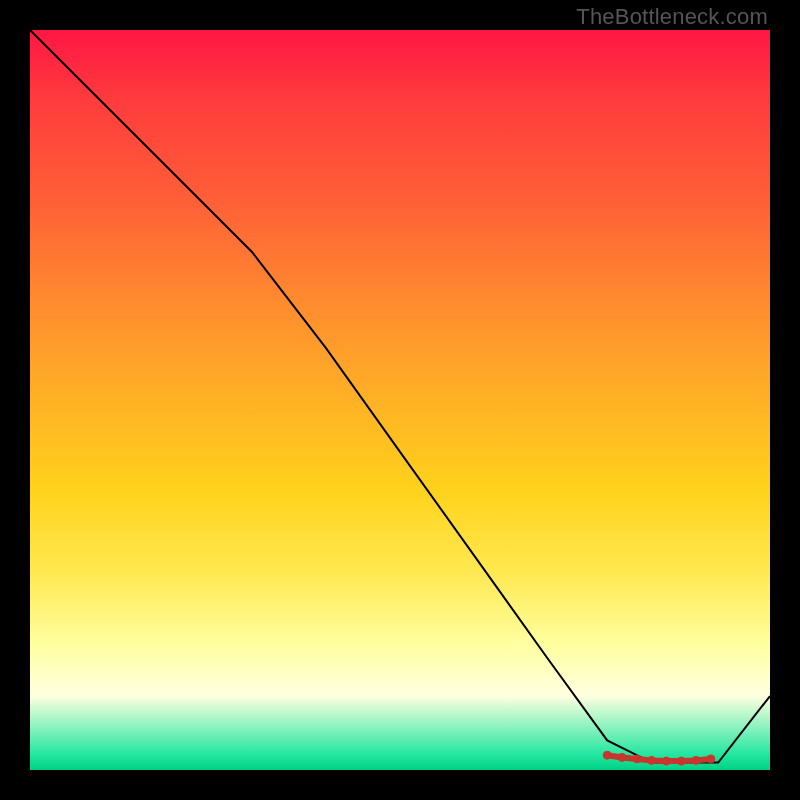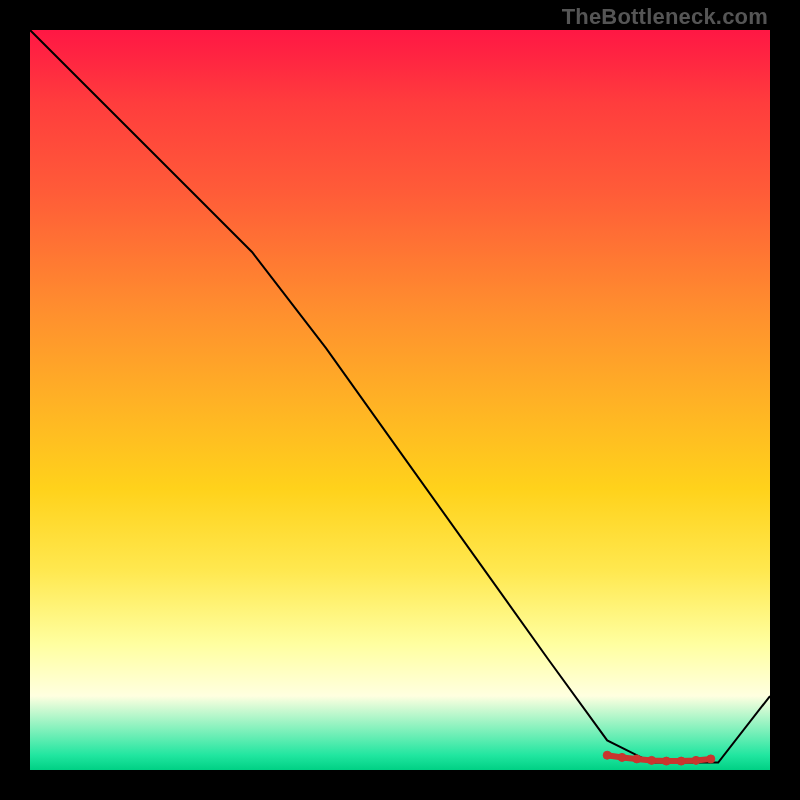--- a/index.html
+++ b/index.html
@@ -36,21 +36,21 @@
       #ffffe0 90%,
       #21e6a0 98%,
       #00d084 100%
     );
   }
   .watermark {
     position: absolute;
     top: 4px;
     right: 32px;
     font-size: 22px;
-    font-weight: 700;
+    font-weight: 400;
     color: #555;
     letter-spacing: 0.2px;
   }
   
   .overlay {
     position: absolute;
     left: 30px;
     top: 30px;
     width: 740px;
     height: 740px;

